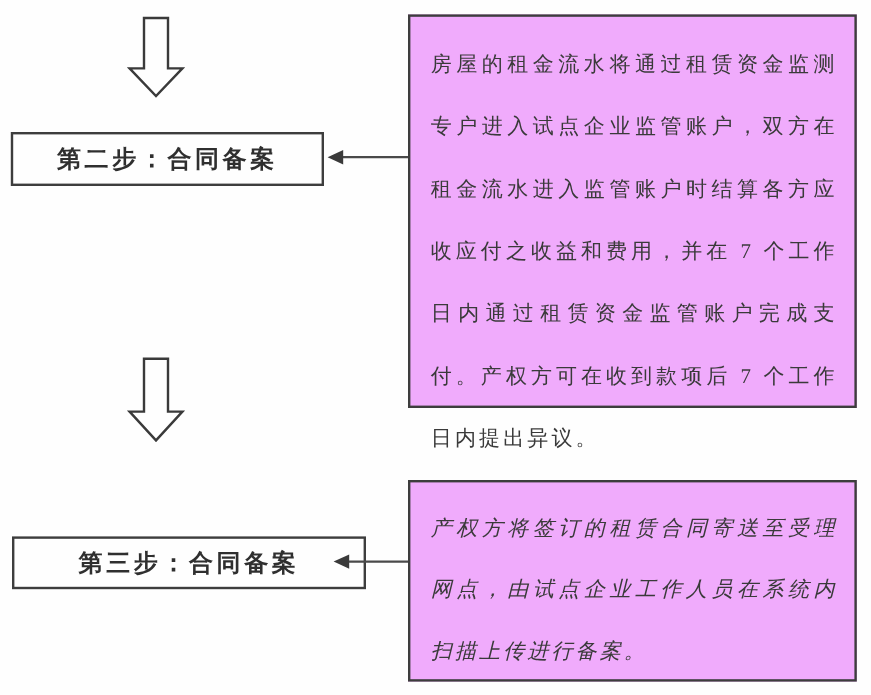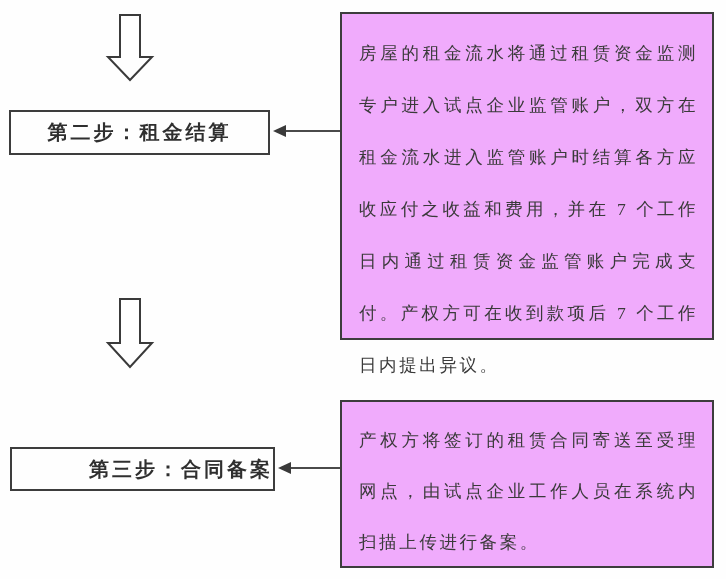--- a/index.html
+++ b/index.html
@@ -52,42 +52,42 @@
 </head>
 <body>
 
 <div class="canvas">
 
   <svg class="abs" style="left:103px; top:13px;" width="54" height="70">
     <polygon class="arrow-stroke" points="17,2 37,2 37,44 49,44 27,67 5,44 17,44"></polygon>
   </svg>
 
   <div class="step-box" style="left:9px; top:110px; width:261px; height:45px;">
-    <span class="step-label">第二步：租金结算</span>
+    <span class="step-label">第二步：合同备案</span>
   </div>
 
   <svg class="abs" style="left:271px; top:121px;" width="70" height="20">
     <line class="arrow-line" x1="70" y1="10" x2="13" y2="10"></line>
     <polygon class="arrow-head" points="2,10 15,4 15,16"></polygon>
   </svg>
 
   <div class="desc-box" style="left:340px; top:12px; width:374px; height:328px;">
     <div class="desc-text">房屋的租金流水将通过租赁资金监测专户进入试点企业监管账户，双方在租金流水进入监管账户时结算各方应收应付之收益和费用，并在 7 个工作日内通过租赁资金监管账户完成支付。产权方可在收到款项后 7 个工作日内提出异议。</div>
   </div>
 
   <svg class="abs" style="left:103px; top:297px;" width="54" height="73">
     <polygon class="arrow-stroke" points="17,2 37,2 37,46 49,46 27,70 5,46 17,46"></polygon>
   </svg>
 
-  <div class="step-box" style="left:10px; top:447px; width:265px; height:44px;justify-content:flex-end;">
+  <div class="step-box" style="left:10px; top:447px; width:295px; height:44px;">
     <span class="step-label">第三步：合同备案</span>
   </div>
 
   <svg class="abs" style="left:276px; top:458px;" width="65" height="20">
     <line class="arrow-line" x1="65" y1="10" x2="13" y2="10"></line>
     <polygon class="arrow-head" points="2,10 15,4 15,16"></polygon>
   </svg>
 
-  <div class="desc-box" style="left:340px; top:400px; width:374px; height:168px;">
+  <div class="desc-box" style="left:340px; top:400px; width:374px; height:168px;font-style:italic;">
     <div class="desc-text desc-text-2">产权方将签订的租赁合同寄送至受理网点，由试点企业工作人员在系统内扫描上传进行备案。</div>
   </div>
 
 </div>
 
 </body></html>

